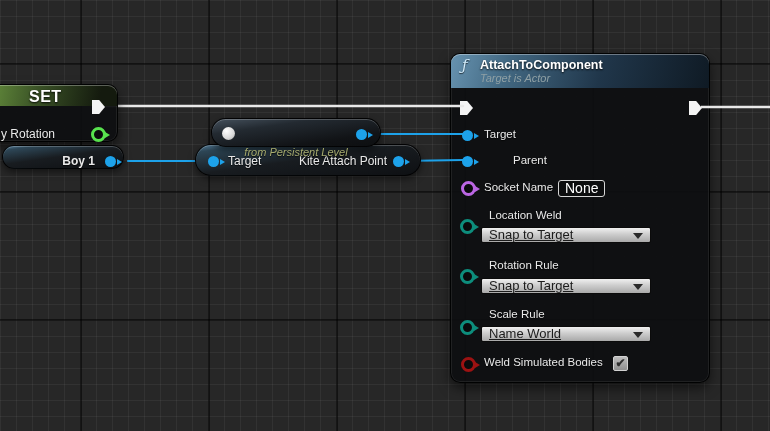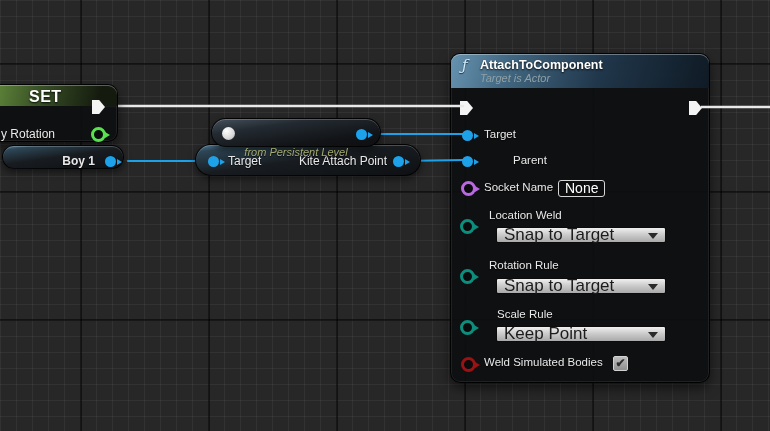--- a/index.html
+++ b/index.html
@@ -58,24 +58,24 @@
   
   .attach-node{left:450px;top:53px;width:260px;height:330px;z-index:2;}
   .attach-header{position:absolute;left:0;top:0;right:0;height:34px;border-radius:9px 9px 0 0;
     background:linear-gradient(105deg,#6793b0 0%,#426882 22%,#20364a 58%,#0f1a24 100%);
     box-shadow:inset 0 1px 0 rgba(255,255,255,0.35);}
   .fn-icon{position:absolute;left:11px;top:2px;color:#d3ecfb;font-size:15px;font-style:italic;
     font-family:"DejaVu Serif", serif;text-shadow:0 1px 1px rgba(0,0,0,0.7);}
   .attach-title{position:absolute;left:29px;top:4px;color:#ffffff;font-weight:bold;font-size:12.5px;
     text-shadow:0 1px 2px rgba(0,0,0,0.9);white-space:nowrap;}
   .attach-sub{position:absolute;left:29px;top:18px;color:#8fa0a5;font-style:italic;font-size:11px;}
-  .combo{position:absolute;left:45px;width:170px;height:16px;border-radius:2px;
+  .combo{position:absolute;left:30px;width:170px;height:16px;border-radius:2px;
     background:linear-gradient(180deg,#f0f0f0 0%,#cdcdcd 45%,#a9a9a9 100%);
-    border:1px solid #0b0b0b;box-sizing:border-box;color:#1c1c1c;font-size:17px;
-    line-height:14px;padding-left:7px;cursor:pointer;}
+    border:1px solid #0b0b0b;box-sizing:border-box;color:#1c1c1c;font-size:13px;
+    line-height:14px;padding-left:7px;cursor:pointer;text-decoration:underline;}
   .combo::after{content:"";position:absolute;right:7px;top:5px;width:0;height:0;
     border-left:5px solid transparent;border-right:5px solid transparent;border-top:6px solid #2a2a2a;}
   .none-field{position:absolute;left:107px;top:126px;height:15px;min-width:24px;padding:0 6px;
     border:1px solid #d6d6d6;border-radius:3px;background:rgba(8,8,8,0.35);
     color:#fff;font-size:14px;line-height:15px;}
   .checkbox{position:absolute;left:162px;top:302px;width:15px;height:15px;border-radius:2px;
     background:linear-gradient(180deg,#bdbdbd,#8f8f8f);border:1px solid #d2d2d2;
     box-sizing:border-box;color:#2e2e2e;font-size:12px;font-weight:bold;line-height:13px;
     text-align:center;cursor:pointer;}
 </style>
@@ -140,22 +140,22 @@
     <div class="none-field">None</div>
 
     <div class="lbl" style="left:38px;top:155px;">Location Weld</div>
     <div class="pin-ring" style="--c:#0d8d7c;left:9px;top:165px;"></div>
     <div class="combo" style="top:173px;">Snap to Target</div>
 
     <div class="lbl" style="left:38px;top:205px;">Rotation Rule</div>
     <div class="pin-ring" style="--c:#0d8d7c;left:9px;top:215px;"></div>
     <div class="combo" style="top:224px;">Snap to Target</div>
 
-    <div class="lbl" style="left:38px;top:254px;margin-left:8px;">Scale Rule</div>
+    <div class="lbl" style="left:38px;top:254px;">Scale Rule</div>
     <div class="pin-ring" style="--c:#0d8d7c;left:9px;top:266px;"></div>
-    <div class="combo" style="top:272px;">Keep Point</div>
+    <div class="combo" style="top:272px;">Name World</div>
 
     <div class="pin-ring" style="--c:#9c1212;left:10px;top:303px;"></div>
     <div class="lbl" style="left:33px;top:302px;">Weld Simulated Bodies</div>
     <div class="checkbox">✔</div>
   </div>
 
 </div>
 
 </body></html>

